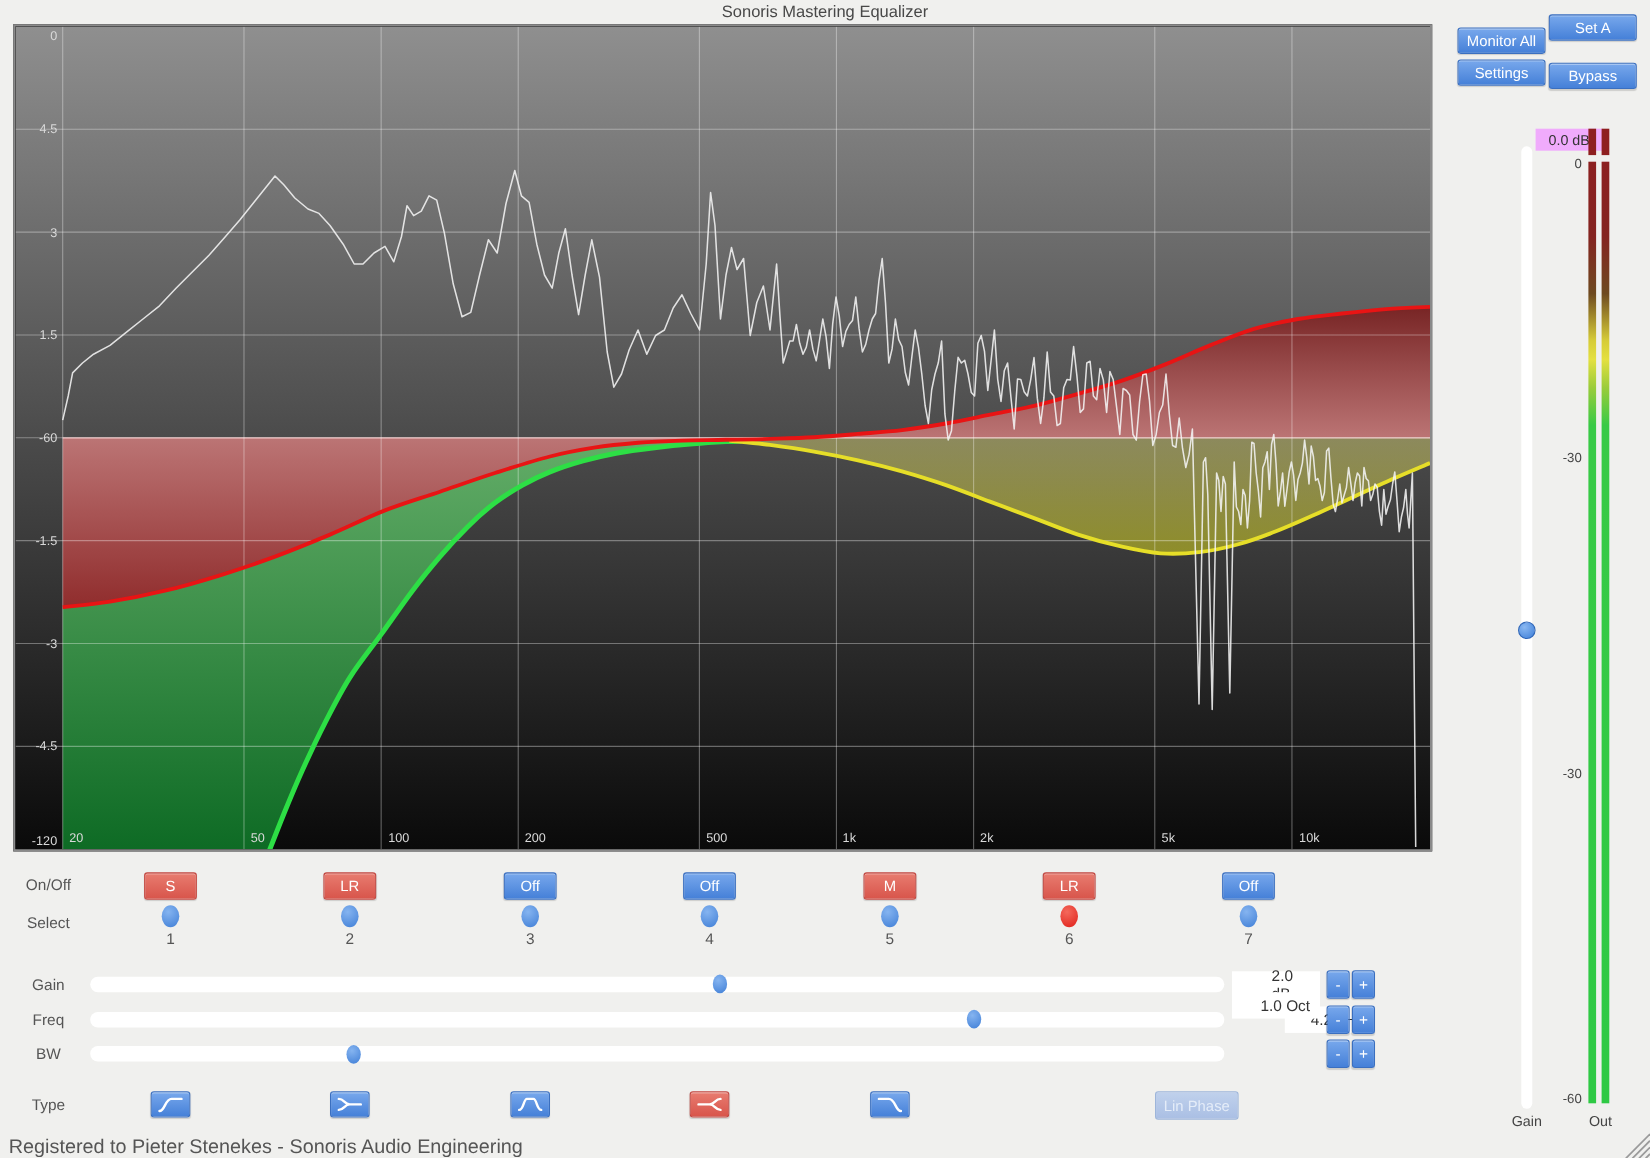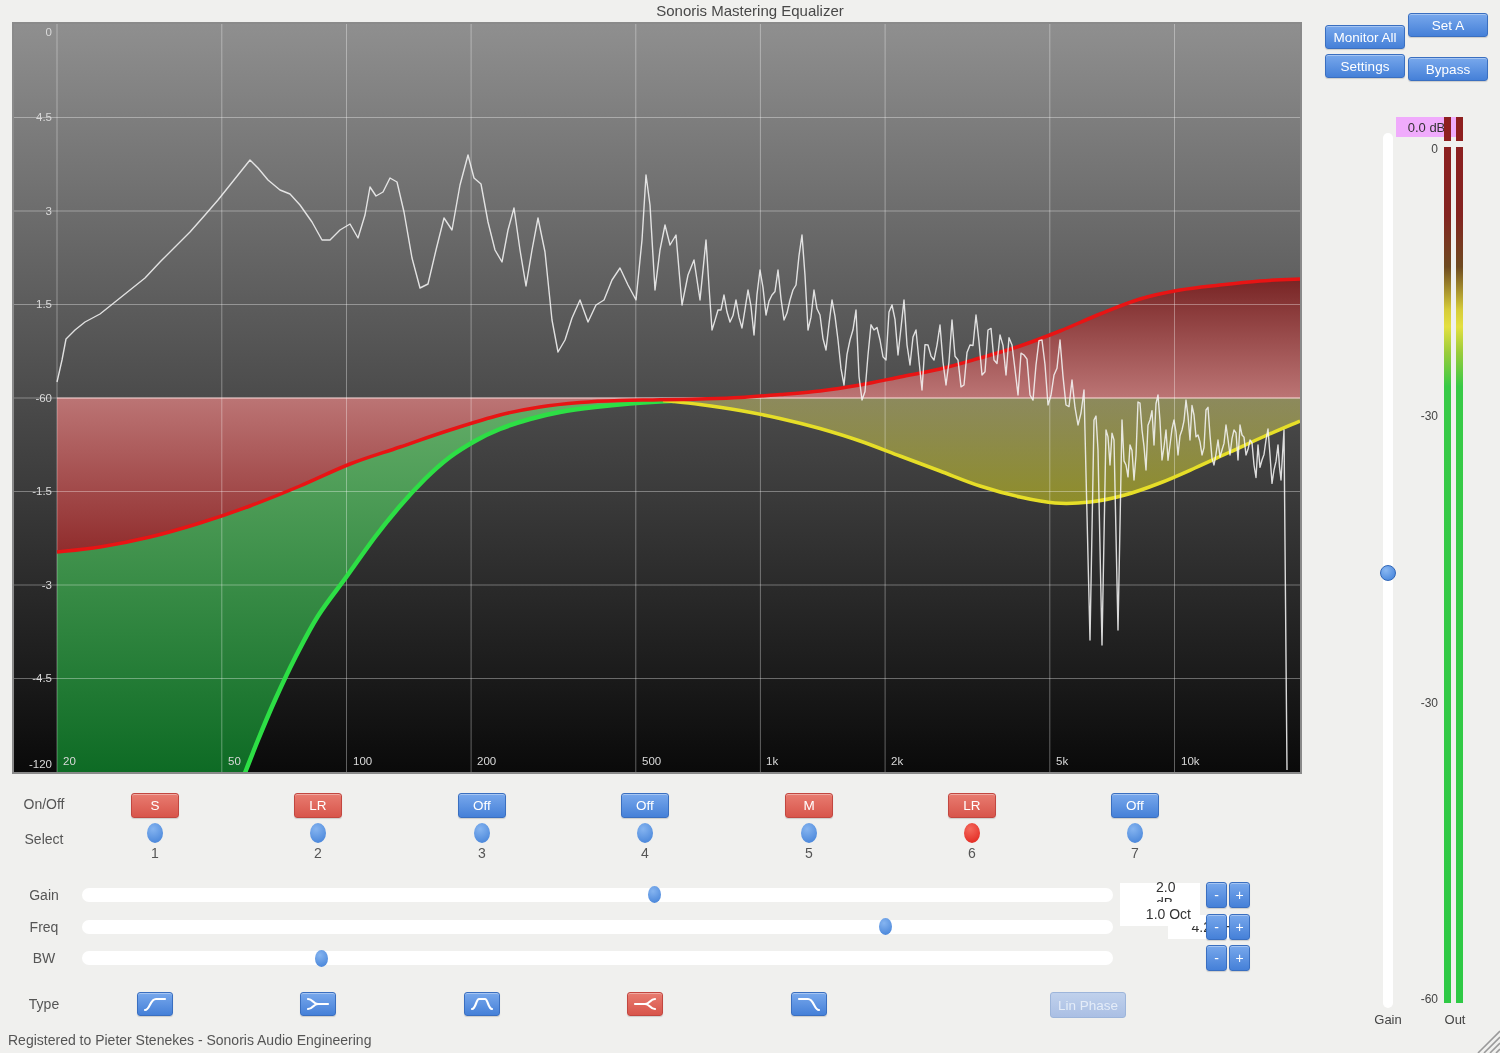--- a/index.html
+++ b/index.html
@@ -5,21 +5,21 @@
   html,body{margin:0;padding:0;}
   body{
     width:1500px;height:1053px;position:relative;overflow:hidden;
     background:#f0f0ee;
     font-family:"Liberation Sans","DejaVu Sans",sans-serif;
     -webkit-font-smoothing:antialiased;
   }
   .abs{position:absolute;}
   
   .title{left:0;top:2px;width:1500px;text-align:center;font-size:15px;color:#484848;}
-  .status{left:8px;top:1032px;font-size:14px;color:#555;}
+  .status{left:8px;top:1032px;font-size:18px;color:#555;}
   
   .plot-frame{left:12px;top:22px;width:1286px;height:748px;border:2px solid #8a8a8a;background:#000;}
   .plot-frame svg{display:block;}
   
   .btn{
     display:flex;align-items:center;justify-content:center;
     color:#fff;font-size:13.5px;border-radius:3px;cursor:pointer;
     background:linear-gradient(#78a8ec,#4580d8);
     border:1px solid #3a6fc0;box-shadow:inset 0 1px 0 rgba(255,255,255,.35),0 1px 1px rgba(0,0,0,.15);
     box-sizing:border-box;

